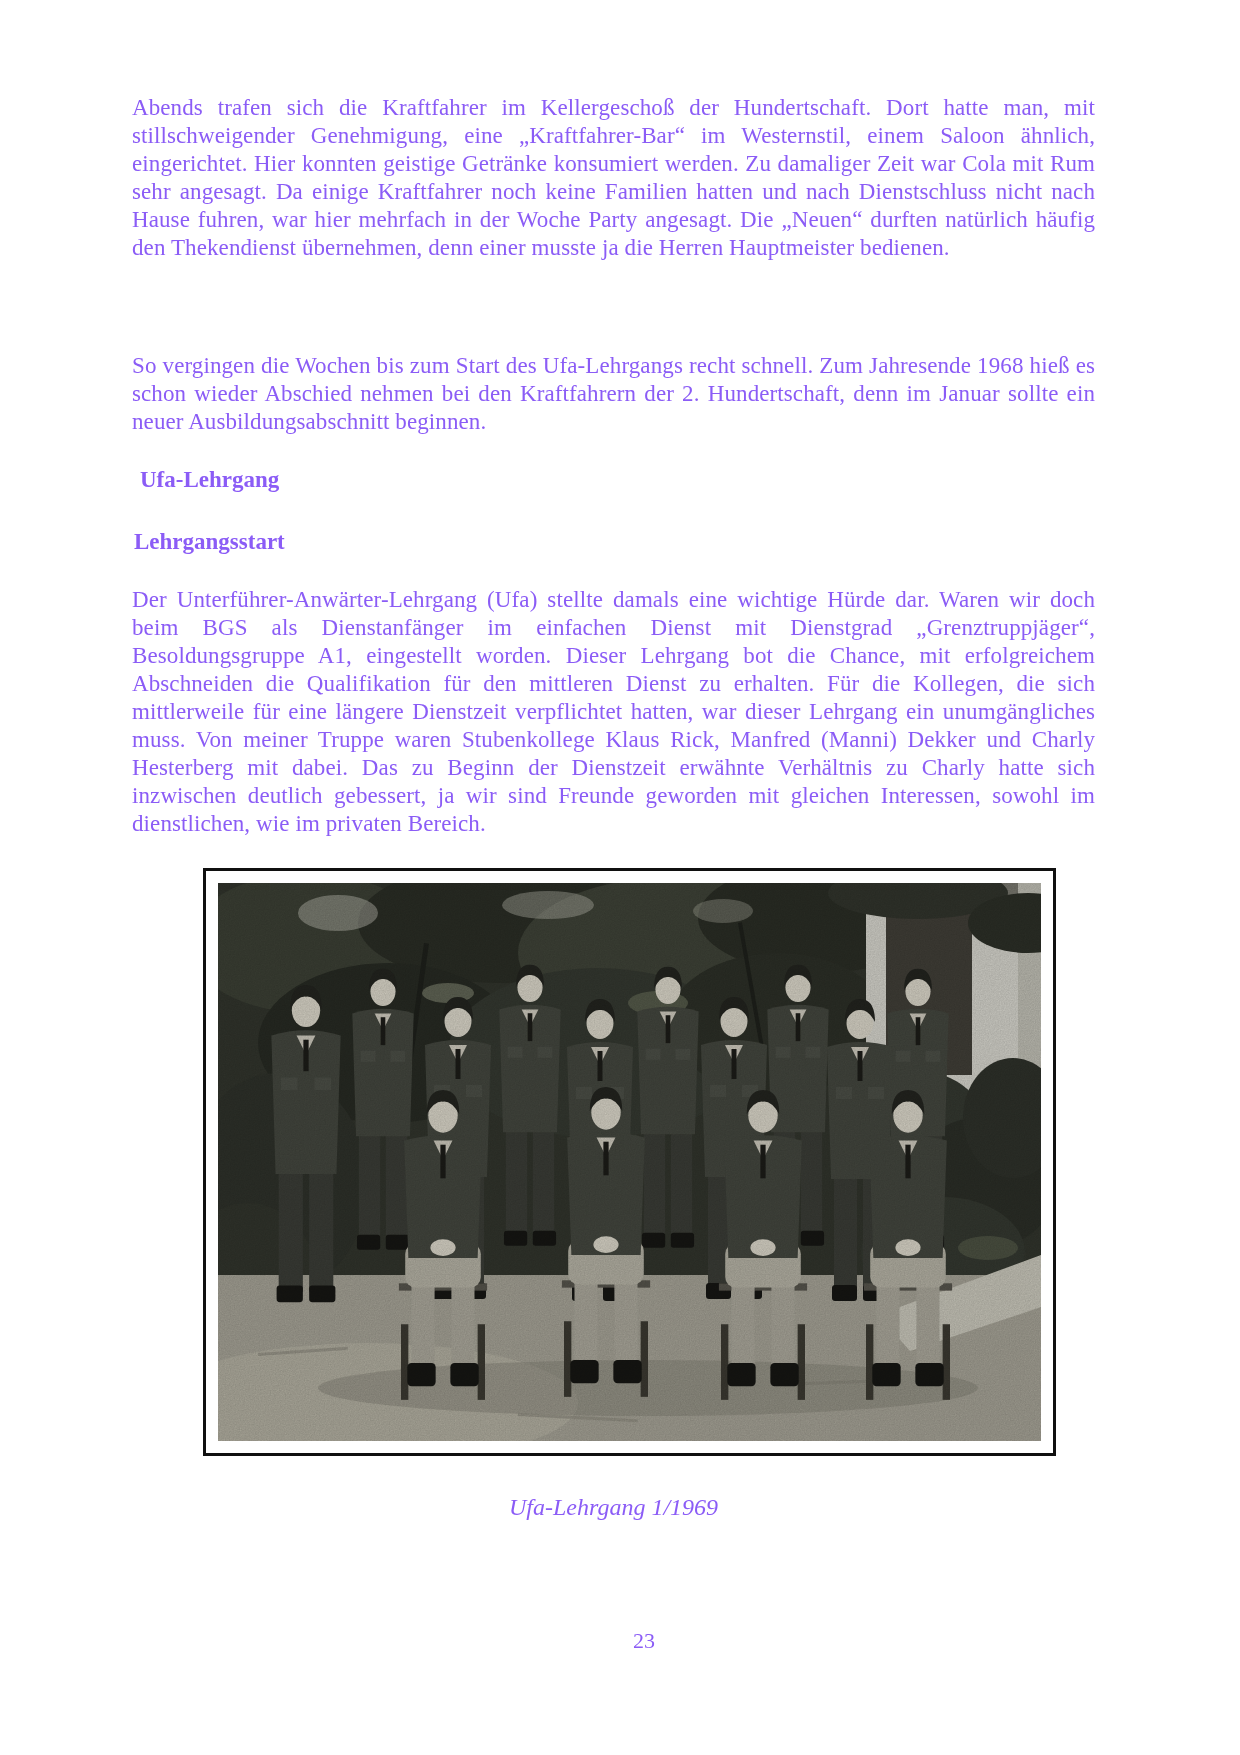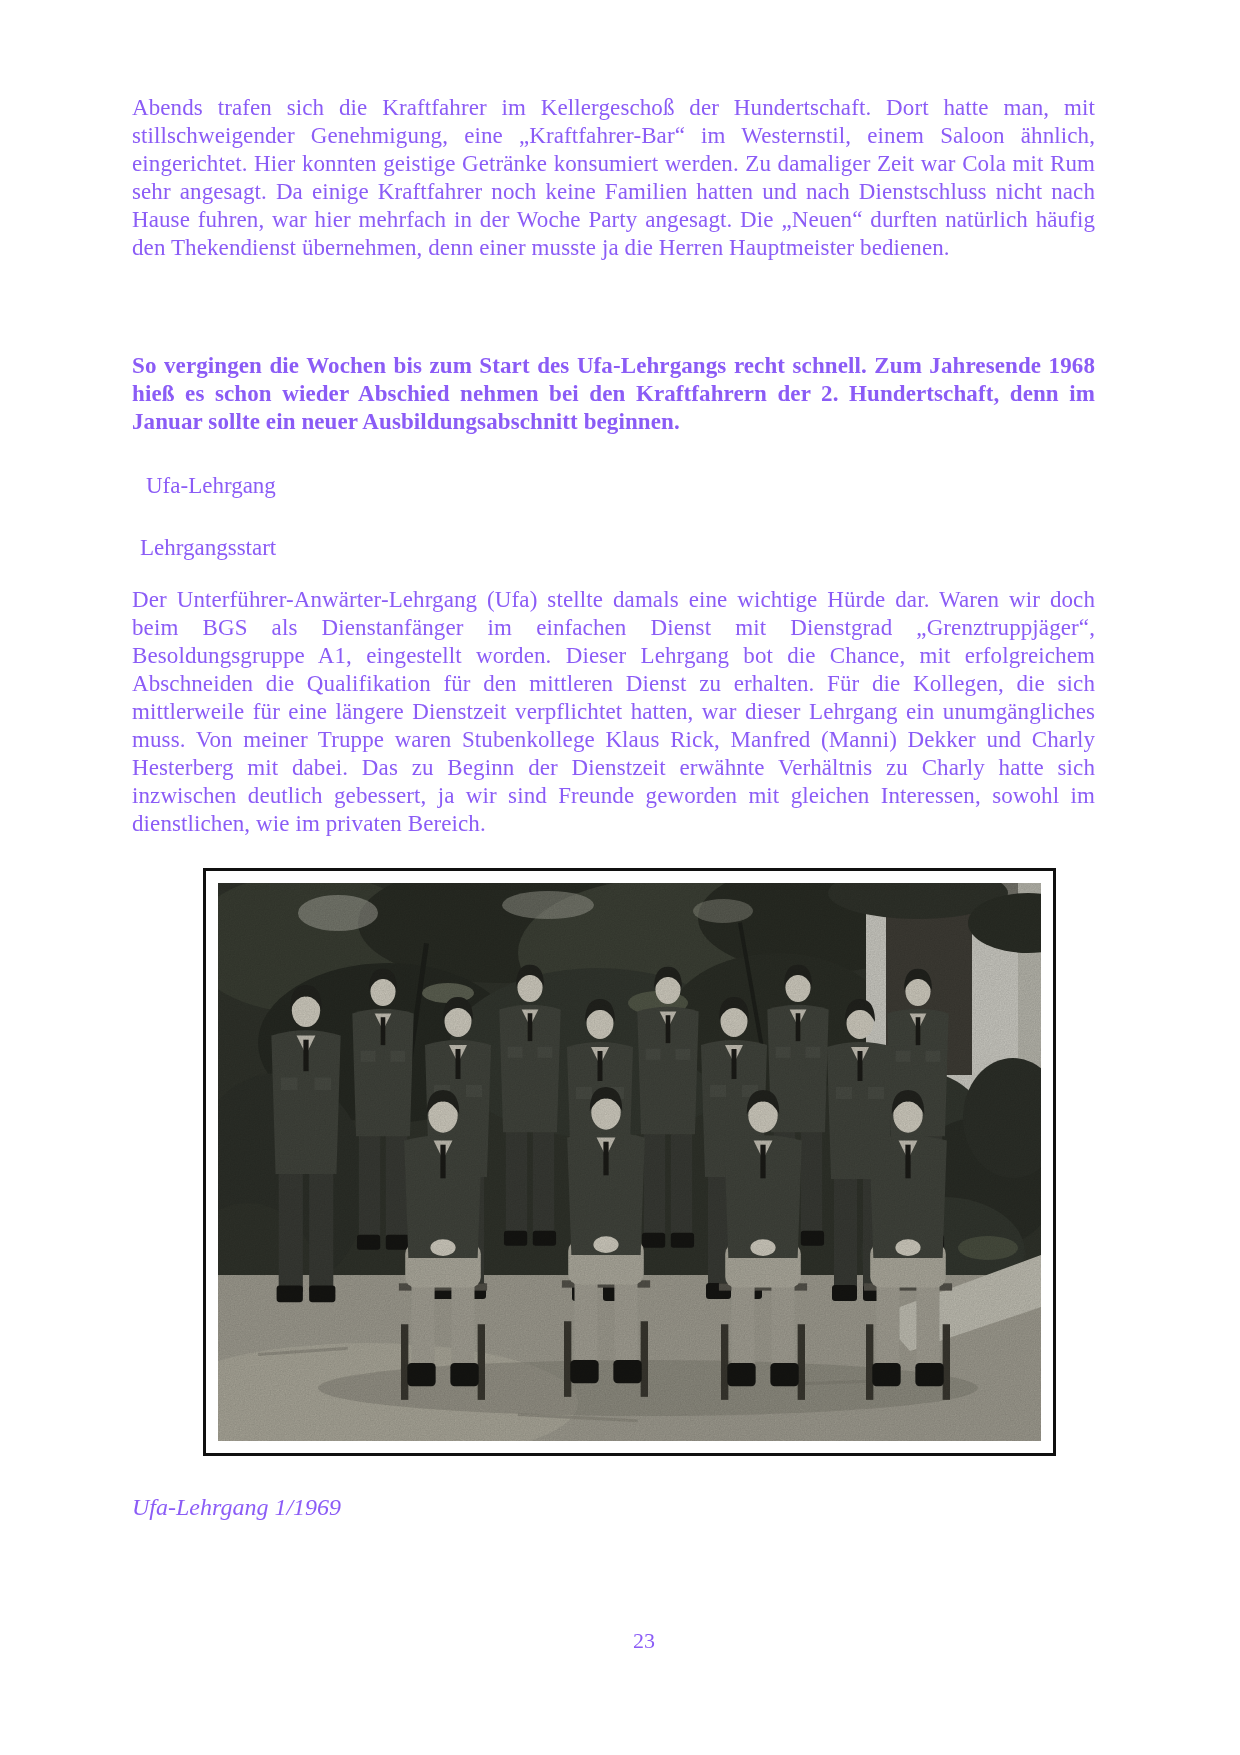--- a/index.html
+++ b/index.html
@@ -19,45 +19,45 @@
     margin:0;
     font-size:23px;
     line-height:28px;
     text-align:justify;
     letter-spacing:0.1px;
   }
   .heading {
     position:absolute;
     left:138px;
     width:900px;
-    margin:8px;
+    margin:2px;
     font-size:23px;
     line-height:28px;
-    font-weight:normal;
+    font-weight:bold;
     text-align:left;
   }
   .photo-frame {
     position:absolute;
     left:203px;
     top:868px;
     width:853px;
     height:588px;
     box-sizing:border-box;
     border:3px solid #101010;
     background:#ffffff;
     padding:12px;
   }
   .photo-frame svg { display:block; width:823px; height:558px; }
   .caption {
     position:absolute;
     left:132px;
     top:1492px;
     width:963px;
     margin:0;
-    text-align:left;
+    text-align:center;
     font-style:italic;
     font-size:24px;
     line-height:30px;
   }
   .pagenum {
     position:absolute;
     left:0;
     top:1628px;
     width:1240px;
     margin:0;
@@ -67,21 +67,21 @@
     padding-left:24px;
   }
 </style>
 </head>
 <body>
 
 <div class="page">
 
   <p class="bodytext" style="top:94px;">Abends trafen sich die Kraftfahrer im Kellergeschoß der Hundertschaft. Dort hatte man, mit stillschweigender Genehmigung, eine „Kraftfahrer-Bar“ im Westernstil, einem Saloon ähnlich, eingerichtet. Hier konnten geistige Getränke konsumiert werden. Zu damaliger Zeit war Cola mit Rum sehr angesagt. Da einige Kraftfahrer noch keine Familien hatten und nach Dienstschluss nicht nach Hause fuhren, war hier mehrfach in der Woche Party angesagt. Die „Neuen“ durften natürlich häufig den Thekendienst übernehmen, denn einer musste ja die Herren Hauptmeister bedienen.</p>
 
-  <p class="bodytext" style="top:352px;font-weight:bold;">So vergingen die Wochen bis zum Start des Ufa-Lehrgangs recht schnell. Zum Jahresende 1968 hieß es  schon wieder Abschied nehmen bei den Kraftfahrern der 2. Hundertschaft, denn im Januar sollte ein neuer Ausbildungsabschnitt beginnen.</p>
+  <p class="bodytext" style="top:352px;">So vergingen die Wochen bis zum Start des Ufa-Lehrgangs recht schnell. Zum Jahresende 1968 hieß es  schon wieder Abschied nehmen bei den Kraftfahrern der 2. Hundertschaft, denn im Januar sollte ein neuer Ausbildungsabschnitt beginnen.</p>
 
   <h2 class="heading" style="top:464px;">Ufa-Lehrgang</h2>
 
   <h3 class="heading" style="top:526px; left:132px;">Lehrgangsstart</h3>
 
   <p class="bodytext" style="top:586px;">Der Unterführer-Anwärter-Lehrgang (Ufa) stellte damals eine wichtige Hürde dar. Waren wir doch beim BGS als Dienstanfänger im einfachen Dienst mit Dienstgrad „Grenztruppjäger“, Besoldungsgruppe A1, eingestellt worden. Dieser Lehrgang bot die Chance, mit erfolgreichem Abschneiden die Qualifikation für den mittleren Dienst zu erhalten. Für die Kollegen, die sich mittlerweile für eine längere Dienstzeit verpflichtet hatten, war dieser Lehrgang ein unumgängliches muss. Von meiner Truppe waren Stubenkollege Klaus Rick, Manfred (Manni) Dekker und Charly Hesterberg  mit dabei. Das zu Beginn der Dienstzeit erwähnte Verhältnis zu Charly hatte sich inzwischen deutlich gebessert, ja wir sind Freunde geworden mit gleichen Interessen, sowohl im dienstlichen, wie im privaten Bereich.</p>
 
   <figure class="photo-frame" style="margin:0;">
     <svg viewBox="0 0 823 558" role="img" aria-label="Schwarz-weißes Gruppenfoto: 14 uniformierte Lehrgangsteilnehmer, zehn stehend und vier sitzend, im Freien vor Bäumen und einem Gebäude">
       <defs>

